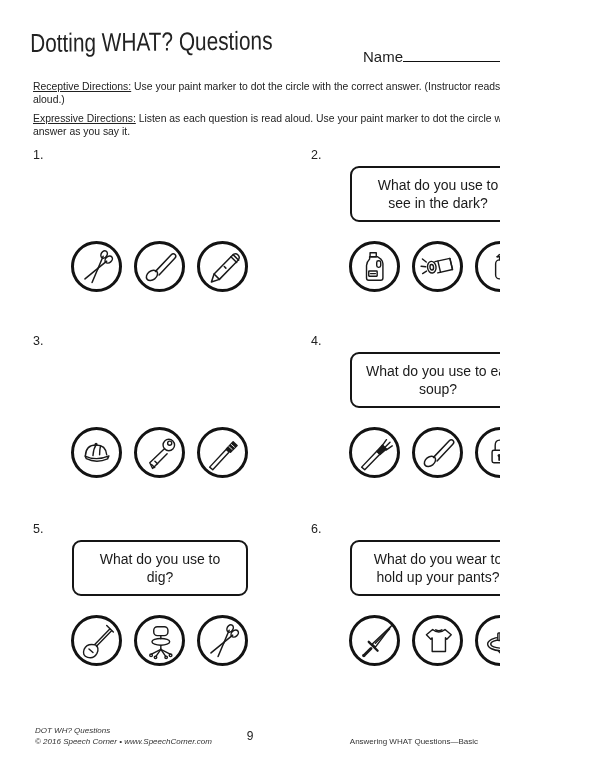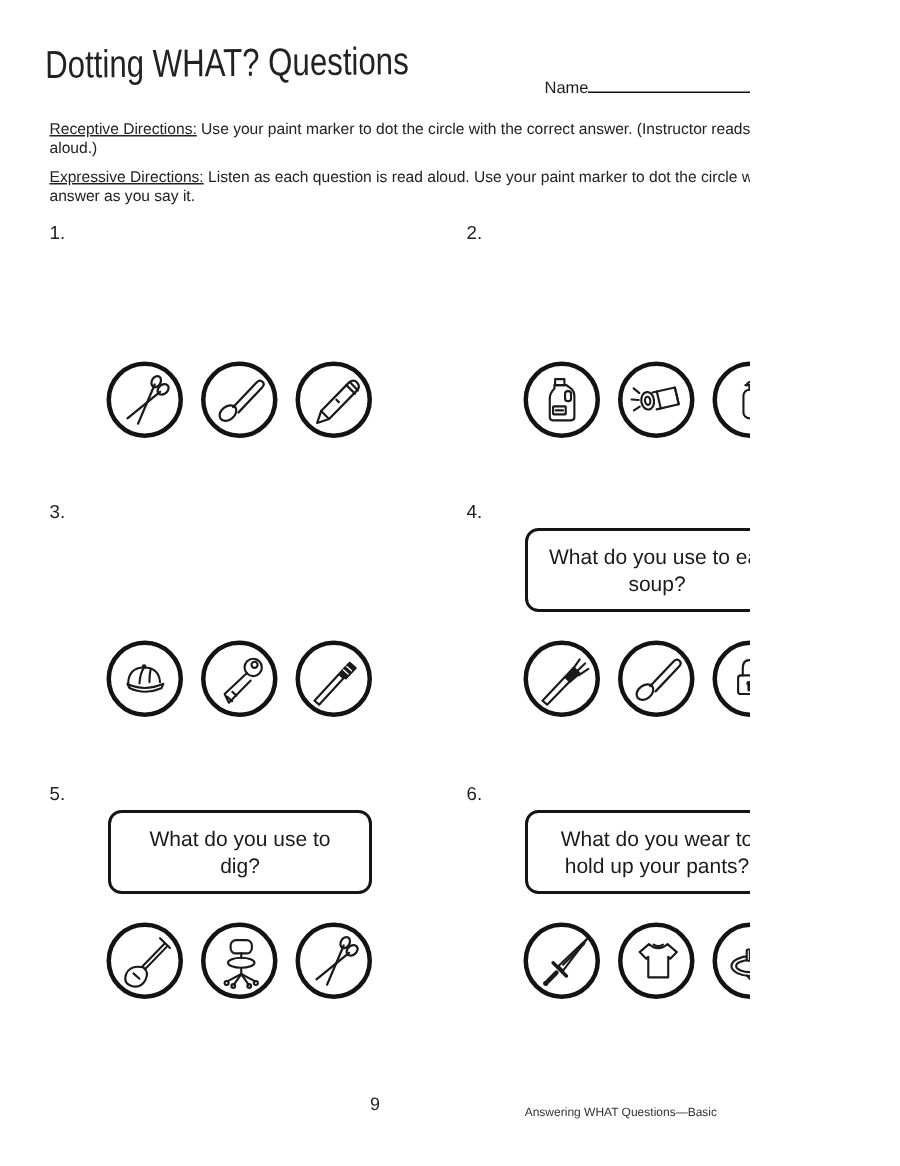--- a/index.html
+++ b/index.html
@@ -6,21 +6,21 @@
   .page{
     position:relative;width:500px;height:777px;background:#fff;overflow:hidden;
     font-family:"Liberation Sans", sans-serif;color:#1d1d1d;
   }
   
   .title{
     position:absolute;left:30px;top:28px;font-size:26px;font-weight:500;
     letter-spacing:0px;transform:scaleX(.8) rotate(-.5deg);transform-origin:left top;
     white-space:nowrap;color:#222;
   }
-  .name-row{position:absolute;left:363px;top:48px;font-size:11px;white-space:nowrap;}
+  .name-row{position:absolute;left:363px;top:48px;font-size:15px;white-space:nowrap;}
   .name-label{display:inline-block;vertical-align:baseline;}
   .name-line{display:inline-block;width:173px;height:13px;border-bottom:1.6px solid #111;}
   
   .directions{position:absolute;left:33px;top:80px;width:545px;font-size:10.4px;line-height:13.4px;color:#222;}
   .directions p{margin:0 0 5px 0;}
   .dir-label{text-decoration:underline;}
   
   .q{position:absolute;width:260px;height:170px;}
   .q1{left:30px;top:146px;}  .q2{left:308px;top:146px;}
   .q3{left:30px;top:332px;}  .q4{left:308px;top:332px;}
@@ -84,20 +84,21 @@
           <path d="M31.5 11 L38 17.5"></path>
             <path d="M34 8.6 L40.2 15"></path>
           <path d="M24 22 l1.8 1.8"></path>
         </svg>
       </div>
     </div>
   </div>
 
   <div class="q q2">
     <div class="q-num">2.</div>
+    <div class="q-box">What do you use to see in the dark?</div>
     <div class="q-opts">
       <div class="opt">
         <svg viewBox="0 0 44 44" width="39" height="39" fill="none" stroke="#1a1a1a" stroke-width="1.6" stroke-linecap="round" stroke-linejoin="round">
           <rect x="17" y="6.5" width="7" height="4.5"></rect>
           <path d="M16.5 11 L16.5 13.5 Q13 17 13 21 L13 35 Q13 37.5 15.5 37.5 L29 37.5 Q31.5 37.5 31.5 35 L31.5 19 Q31.5 16 29.5 14 L25.5 11 Z"></path>
           <rect x="24.5" y="15.5" width="4.5" height="7.5" rx="2"></rect>
           <rect x="15.5" y="27" width="9.5" height="6" rx="0.5"></rect>
           <path d="M17.5 30 h5.5"></path>
         </svg>
       </div>
@@ -260,16 +261,20 @@
           <path d="M33.5 31 Q28.5 36.5 21.5 35.8 L19.2 33.2"></path>
           <circle cx="29.5" cy="32.3" r="0.8" fill="#1a1a1a" stroke="none"></circle>
           <circle cx="32.8" cy="30.2" r="0.8" fill="#1a1a1a" stroke="none"></circle>
           <rect x="19" y="13.5" width="8" height="8.5" rx="1" fill="#ffffff"></rect>
           <path d="M21 14.5 v6.5 M23 14.5 v6.5 M25 14.5 v6.5" stroke-width="0.9"></path>
         </svg>
       </div>
     </div>
   </div>
 
+  <div class="footer-left">
+    <div>DOT WH? Questions</div>
+    <div>© 2016 Speech Corner • www.SpeechCorner.com</div>
+  </div>
   <div class="footer-page">9</div>
   <div class="footer-right">Answering WHAT Questions—Basic</div>
 
 </div>
 
 </body></html>

